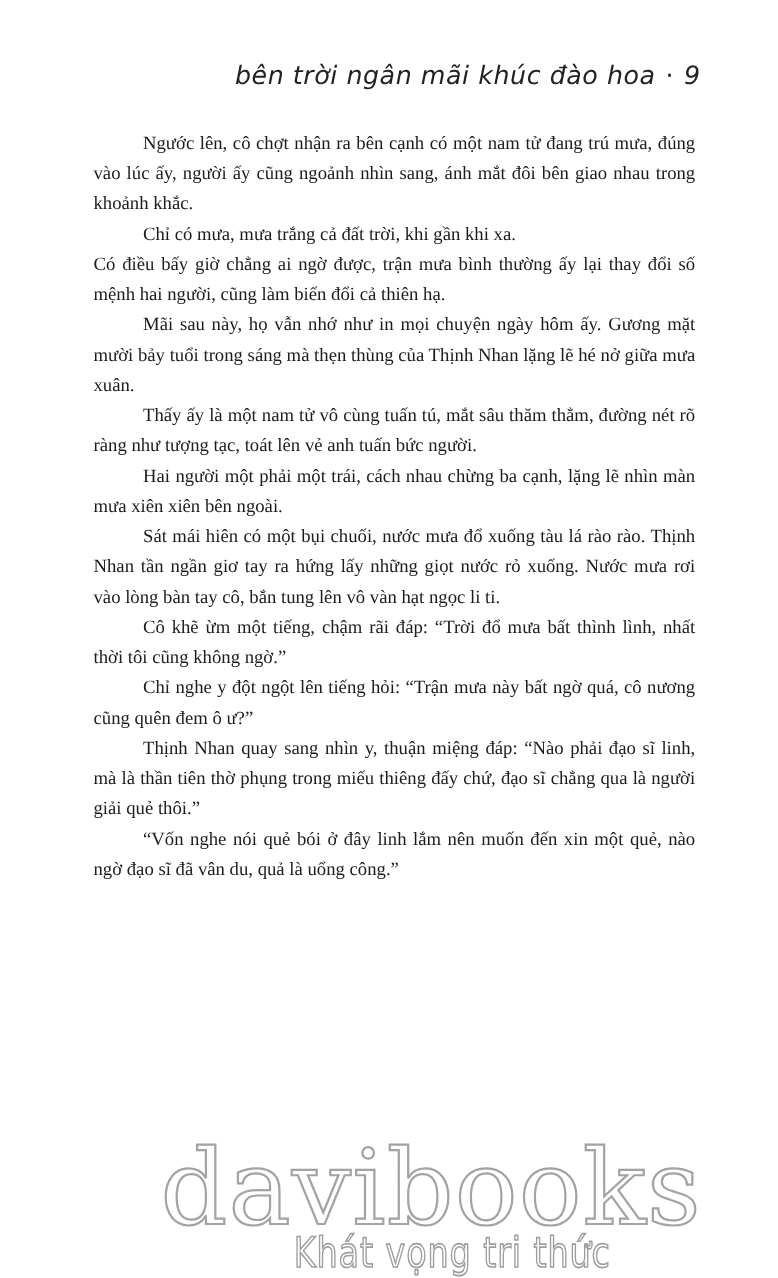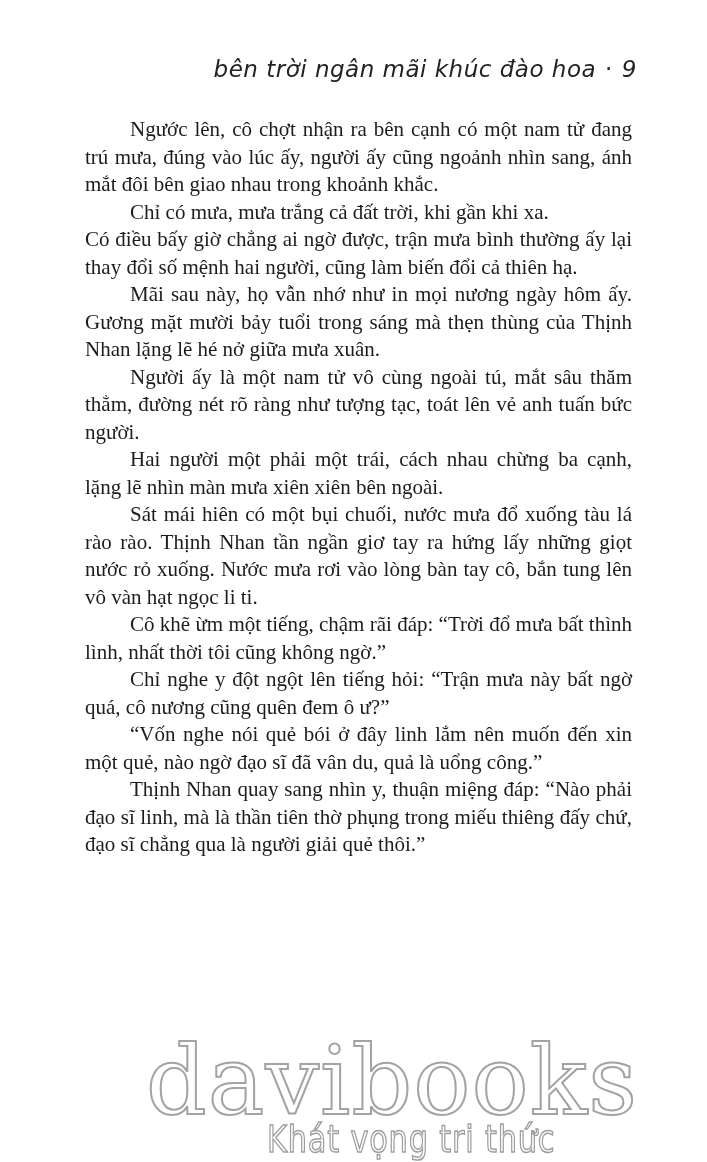--- a/index.html
+++ b/index.html
@@ -22,21 +22,21 @@
     letter-spacing: 0.5px;
     color: #222;
     white-space: nowrap;
   }
   .running-header .dot { margin: 0 9px; font-style: normal; }
   .body-text {
     position: absolute;
     left: 85px;
     top: 116px;
     width: 547px;
-    font-size: 21px;
+    font-size: 17px;
     line-height: 27.5px;
     text-align: justify;
   }
   .body-text p { margin: 0; }
   .body-text p.indent { text-indent: 45px; }
   .body-text p.section-gap { }
   .watermark-brand {
     position: absolute;
     left: 146px;
     top: 1014px;
@@ -72,26 +72,26 @@
 <div class="page">
 
   <div class="running-header">
     <span>bên trời ngân mãi khúc đào hoa</span><span class="dot">·</span><span>9</span>
   </div>
 
   <div class="body-text">
     <p class="indent">Ngước lên, cô chợt nhận ra bên cạnh có một nam tử đang trú mưa, đúng vào lúc ấy, người ấy cũng ngoảnh nhìn sang, ánh mắt đôi bên giao nhau trong khoảnh khắc.</p>
     <p class="indent">Chỉ có mưa, mưa trắng cả đất trời, khi gần khi xa.</p>
     <p class="section-gap">Có điều bấy giờ chẳng ai ngờ được, trận mưa bình thường ấy lại thay đổi số mệnh hai người, cũng làm biến đổi cả thiên hạ.</p>
-    <p class="indent">Mãi sau này, họ vẫn nhớ như in mọi nương ngày hôm ấy. Gương mặt mười bảy tuổi trong sáng mà thẹn thùng của Thịnh Nhan lặng lẽ hé nở giữa mưa xuân.</p>
-    <p class="indent">Người ấy là một nam tử vô cùng ngoài tú, mắt sâu thăm thẳm, đường nét rõ ràng như tượng tạc, toát lên vẻ anh tuấn bức người.</p>
+    <p class="indent">Mãi sau này, họ vẫn nhớ như in mọi chuyện ngày hôm ấy. Gương mặt mười bảy tuổi trong sáng mà thẹn thùng của Thịnh Nhan lặng lẽ hé nở giữa mưa xuân.</p>
+    <p class="indent">Thấy ấy là một nam tử vô cùng tuấn tú, mắt sâu thăm thẳm, đường nét rõ ràng như tượng tạc, toát lên vẻ anh tuấn bức người.</p>
     <p class="indent">Hai người một phải một trái, cách nhau chừng ba cạnh, lặng lẽ nhìn màn mưa xiên xiên bên ngoài.</p>
     <p class="indent">Sát mái hiên có một bụi chuối, nước mưa đổ xuống tàu lá rào rào. Thịnh Nhan tần ngần giơ tay ra hứng lấy những giọt nước rỏ xuống. Nước mưa rơi vào lòng bàn tay cô, bắn tung lên vô vàn hạt ngọc li ti.</p>
     <p class="indent">Cô khẽ ừm một tiếng, chậm rãi đáp: “Trời đổ mưa bất thình lình, nhất thời tôi cũng không ngờ.”</p>
     <p class="indent">Chỉ nghe y đột ngột lên tiếng hỏi: “Trận mưa này bất ngờ quá, cô nương cũng quên đem ô ư?”</p>
+    <p class="indent">Thịnh Nhan quay sang nhìn y, thuận miệng đáp: “Nào phải đạo sĩ linh, mà là thần tiên thờ phụng trong miếu thiêng đấy chứ, đạo sĩ chẳng qua là người giải quẻ thôi.”</p>
     <p class="indent">“Vốn nghe nói quẻ bói ở đây linh lắm nên muốn đến xin một quẻ, nào ngờ đạo sĩ đã vân du, quả là uổng công.”</p>
-    <p class="indent">Thịnh Nhan quay sang nhìn y, thuận miệng đáp: “Nào phải đạo sĩ linh, mà là thần tiên thờ phụng trong miếu thiêng đấy chứ, đạo sĩ chẳng qua là người giải quẻ thôi.”</p>
   </div>
 
   <div class="watermark-brand">davibooks</div>
   <div class="watermark-slogan">Khát vọng tri thức</div>
 
 </div>
 
 </body></html>

